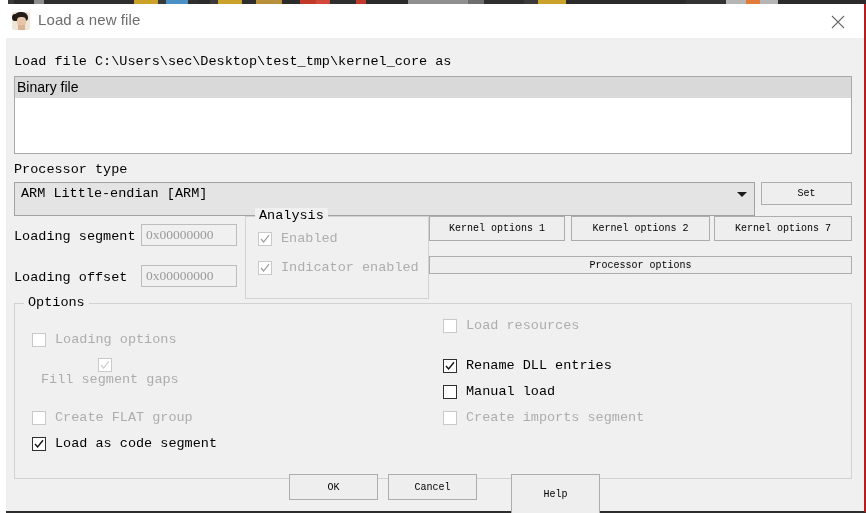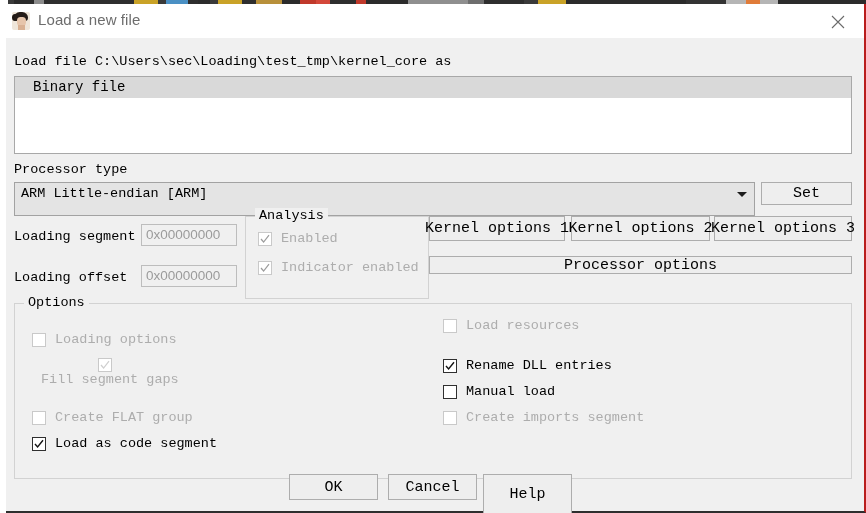--- a/index.html
+++ b/index.html
@@ -127,22 +127,22 @@
     left: 8px; top: 38px;
     width: 838px; height: 78px;
     background: #ffffff;
     border: 1px solid #a8a8a8;
     box-sizing: border-box;
     overflow: hidden;
   }
   #format-list .row {
     height: 21px;
     line-height: 21px;
-    padding-left: 18px;
-    font-family: Liberation Mono, monospace;
+    padding-left: 2px;
+    font-family: Liberation Sans, sans-serif;
     font-size: 14px;
     color: #000;
     white-space: pre;
   }
   #format-list .row.sel { background: #d9d9d9; }
 
   
   #proc-label { left: 8px; top: 124px; }
   #proc-combo {
     position: absolute;
@@ -169,40 +169,40 @@
     position: absolute;
     left: 755px; top: 144px;
     width: 91px; height: 23px;
   }
 
   .btn {
     background: #eeeeee;
     border: 1px solid #adadad;
     box-sizing: border-box;
     font-family: "Liberation Mono", "DejaVu Sans Mono", monospace;
-    font-size: 15px;
+    font-size: 10px;
     color: #000;
     text-align: center;
     cursor: pointer;
     display: flex;
     align-items: center;
     justify-content: center;
     white-space: pre;
     padding: 8px;
   }
 
   
   #seg-label  { left: 8px; top: 191px; }
   #off-label  { left: 8px; top: 232px; }
   .txtfield {
     position: absolute;
     background: #f0f0f0;
     border: 1px solid #bdbdbd;
     box-sizing: border-box;
-    font-family: Liberation Sans, sans-serif;
+    font-family: Liberation Serif, serif;
     font-size: 13.5px;
     color: #9b9b9b;
     padding: 2px 0 0 4px;
     white-space: pre;
   }
   #seg-field { left: 135px; top: 186px; width: 96px; height: 22px; }
   #off-field { left: 135px; top: 227px; width: 96px; height: 22px; }
 
   
   .groupbox {
@@ -252,21 +252,21 @@
 
   
   #kern1 { position: absolute; left: 423px; top: 178px; width: 136px; height: 25px; }
   #kern2 { position: absolute; left: 565px; top: 178px; width: 139px; height: 25px; }
   #kern3 { position: absolute; left: 708px; top: 178px; width: 138px; height: 25px; }
   #procopts { position: absolute; left: 423px; top: 218px; width: 423px; height: 17px; }
 
   
   #ok-btn     { position: absolute; left: 283px; top: 436px; width: 89px; height: 26px; }
   #cancel-btn { position: absolute; left: 382px; top: 436px; width: 89px; height: 26px; }
-  #help-btn   { position: absolute; left: 477px; top: 436px; width: 89px; height: 40px; }
+  #help-btn   { position: absolute; left: 505px; top: 436px; width: 89px; height: 40px; }
 </style>
 </head>
 <body>
 
 <div id="bg-strip">
     <div class="seg" style="left: 0px; width: 8px; background: rgb(255, 255, 255);"></div>
     <div class="seg" style="left: 8px; width: 6px; background: rgb(58, 58, 58);"></div>
     <div class="seg" style="left: 14px; width: 20px; background: rgb(43, 43, 43);"></div>
     <div class="seg" style="left: 34px; width: 10px; background: rgb(140, 140, 140);"></div>
     <div class="seg" style="left: 44px; width: 90px; background: rgb(46, 46, 46);"></div>
@@ -310,21 +310,21 @@
     <div id="title-text">Load a new file</div>
     <div id="close-btn">
       <svg width="14" height="14" viewBox="0 0 14 14" aria-hidden="true">
         <path d="M1 1 L13 13 M13 1 L1 13" stroke="#6a6a6a" stroke-width="1.1" fill="none"></path>
       </svg>
     </div>
   </div>
 
   <div id="content">
 
-    <div class="lbl" id="load-file-label">Load file C:\Users\sec\Loading\test_tmp\kernel_core as</div>
+    <div class="lbl" id="load-file-label">Load file C:\Users\sec\Desktop\test_tmp\kernel_core as</div>
 
     <div id="format-list">
       <div class="row sel">Binary file</div>
     </div>
 
     <div class="lbl" id="proc-label">Processor type</div>
 
     <div id="proc-combo">
       <span class="val">ARM Little-endian [ARM]</span>
       <span class="arrow"></span>
@@ -355,21 +355,21 @@
           <svg width="10" height="10" viewBox="0 0 10 10">
               <path d="M1 5 L3.6 8 L9 1.2" stroke="#9c9c9c" stroke-width="1.2" fill="none"></path>
             </svg>
         </span>
         <span class="txt">Indicator enabled</span>
       </div>
     </div>
 
     <button class="btn" id="kern1">Kernel options 1</button>
     <button class="btn" id="kern2">Kernel options 2</button>
-    <button class="btn" id="kern3">Kernel options 3</button>
+    <button class="btn" id="kern3">Kernel options 7</button>
     <button class="btn" id="procopts">Processor options</button>
 
     <div class="groupbox" id="options-box">
       <span class="gtitle">Options</span>
 
       <div class="cb gray" style="left:17px; top:28px;">
         <span class="box"></span>
         <span class="txt">Loading options</span>
       </div>
 

